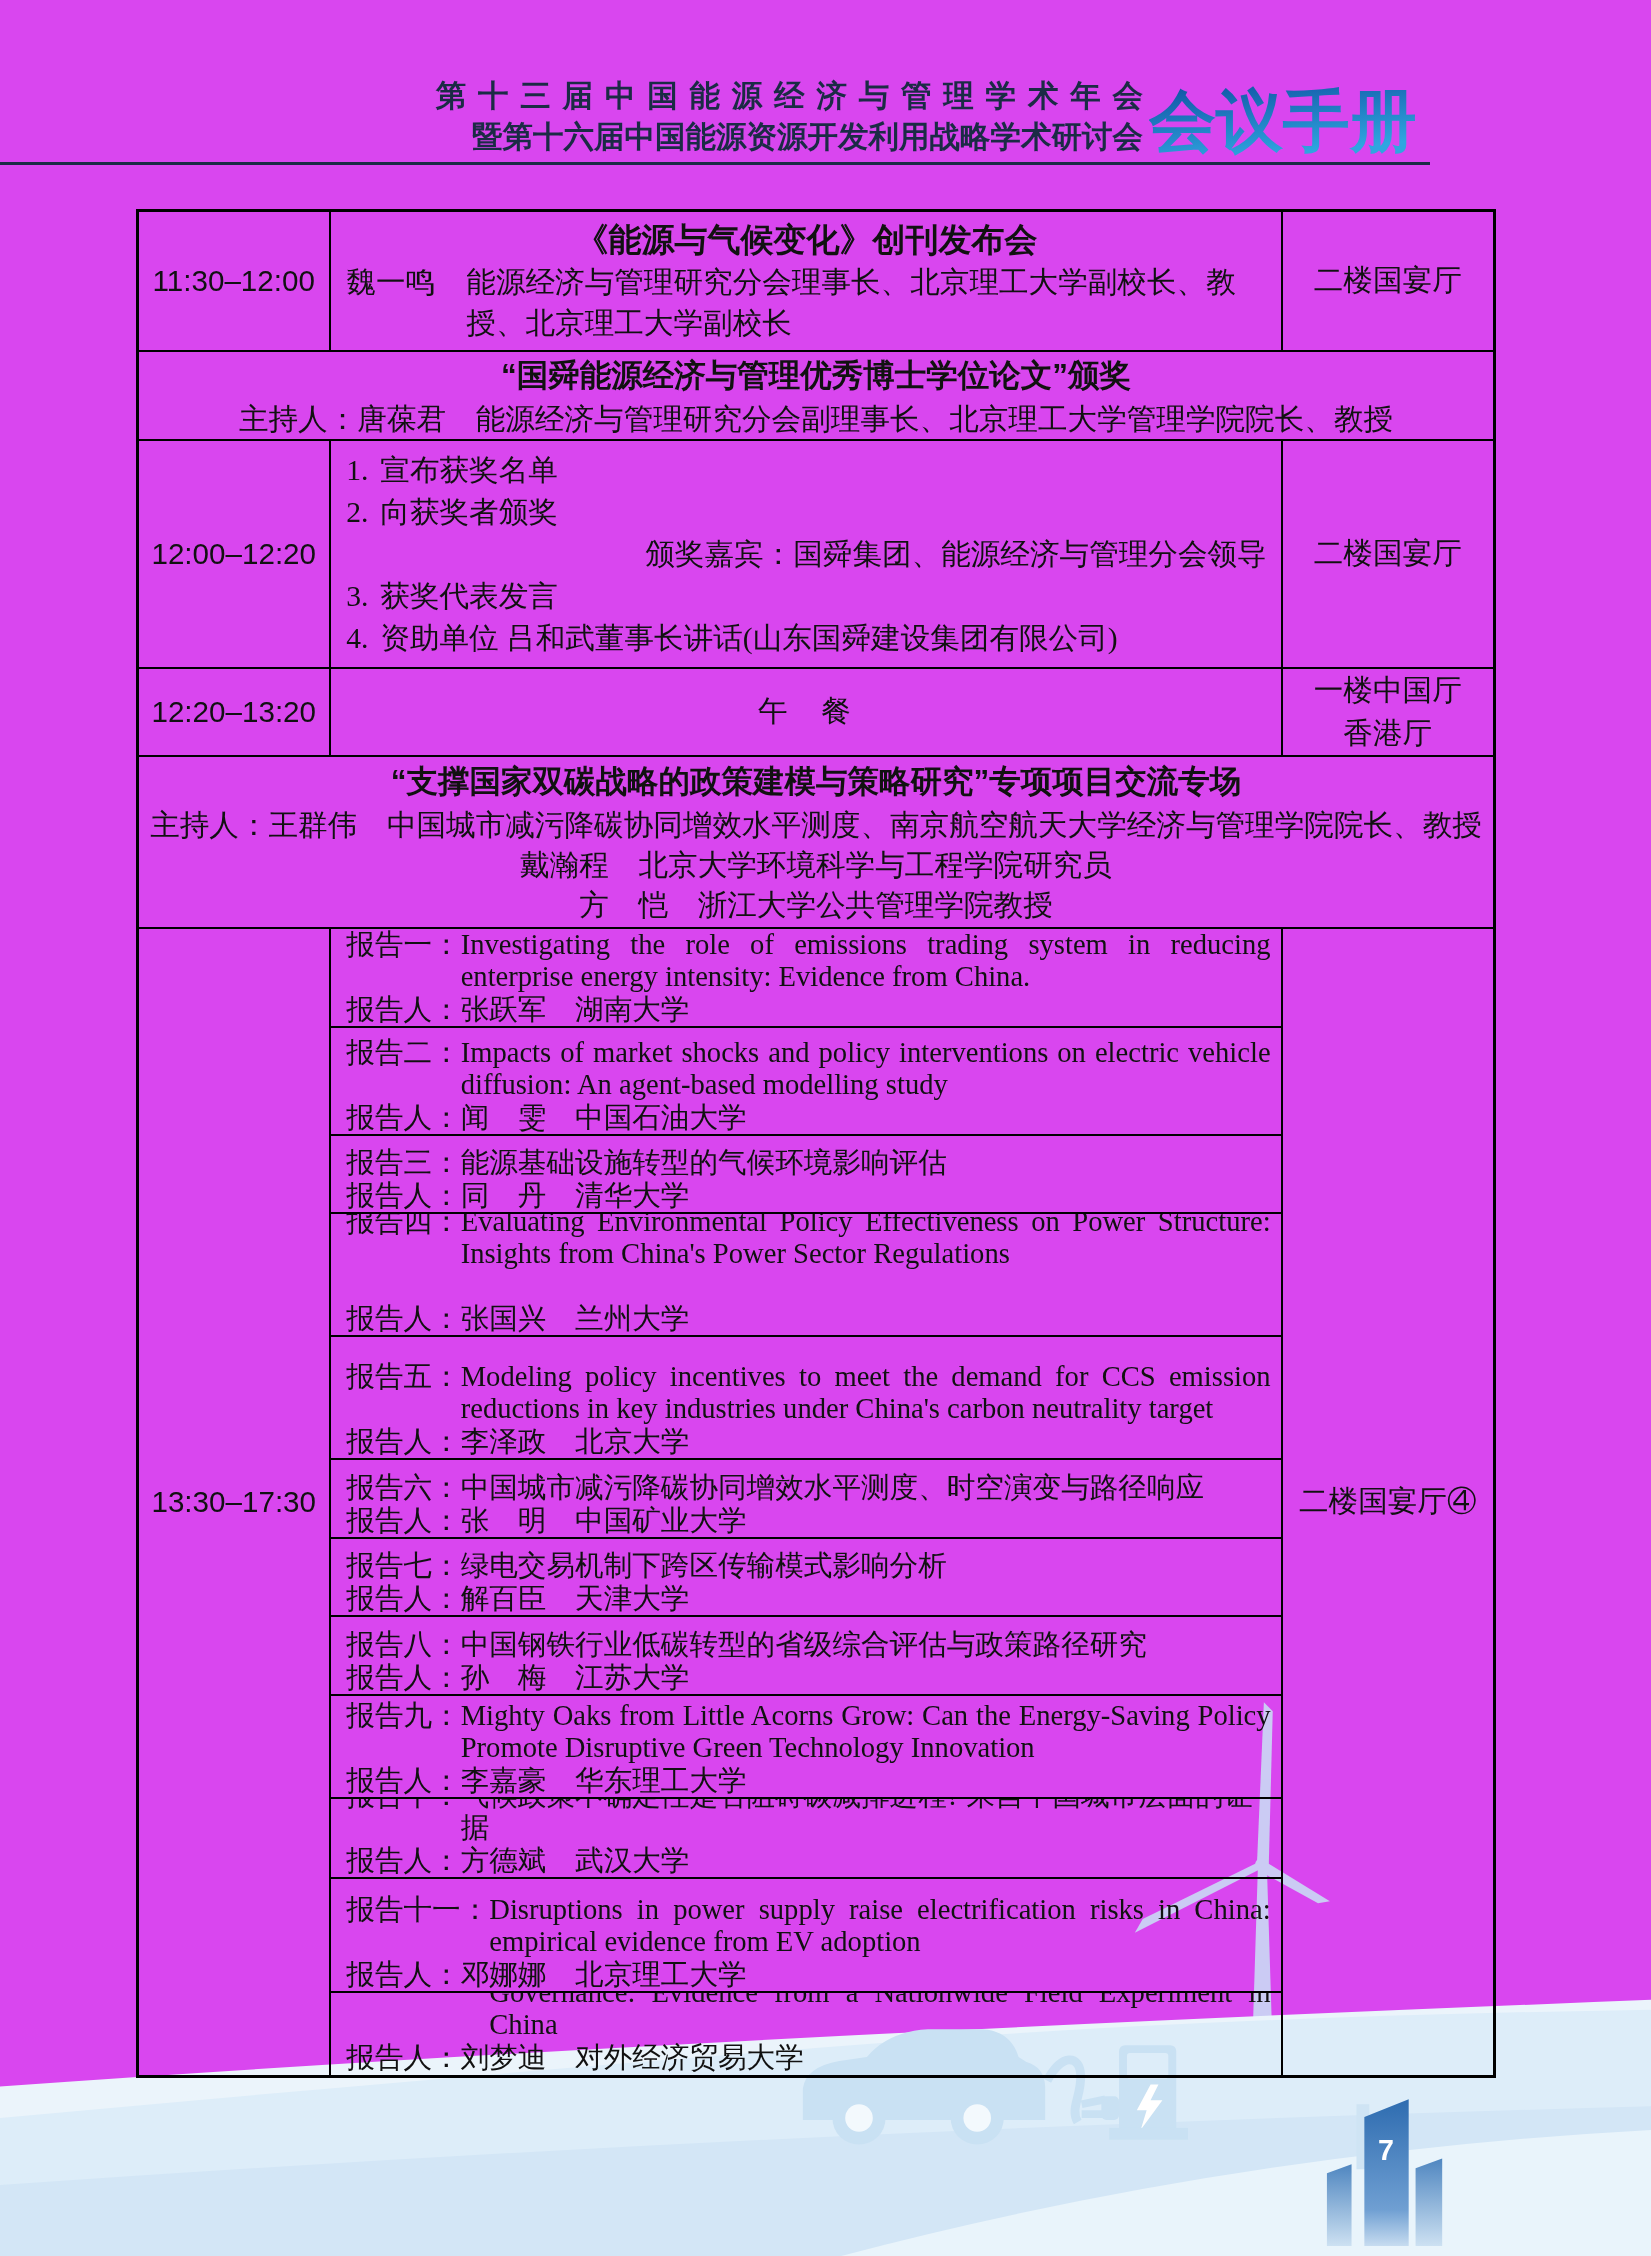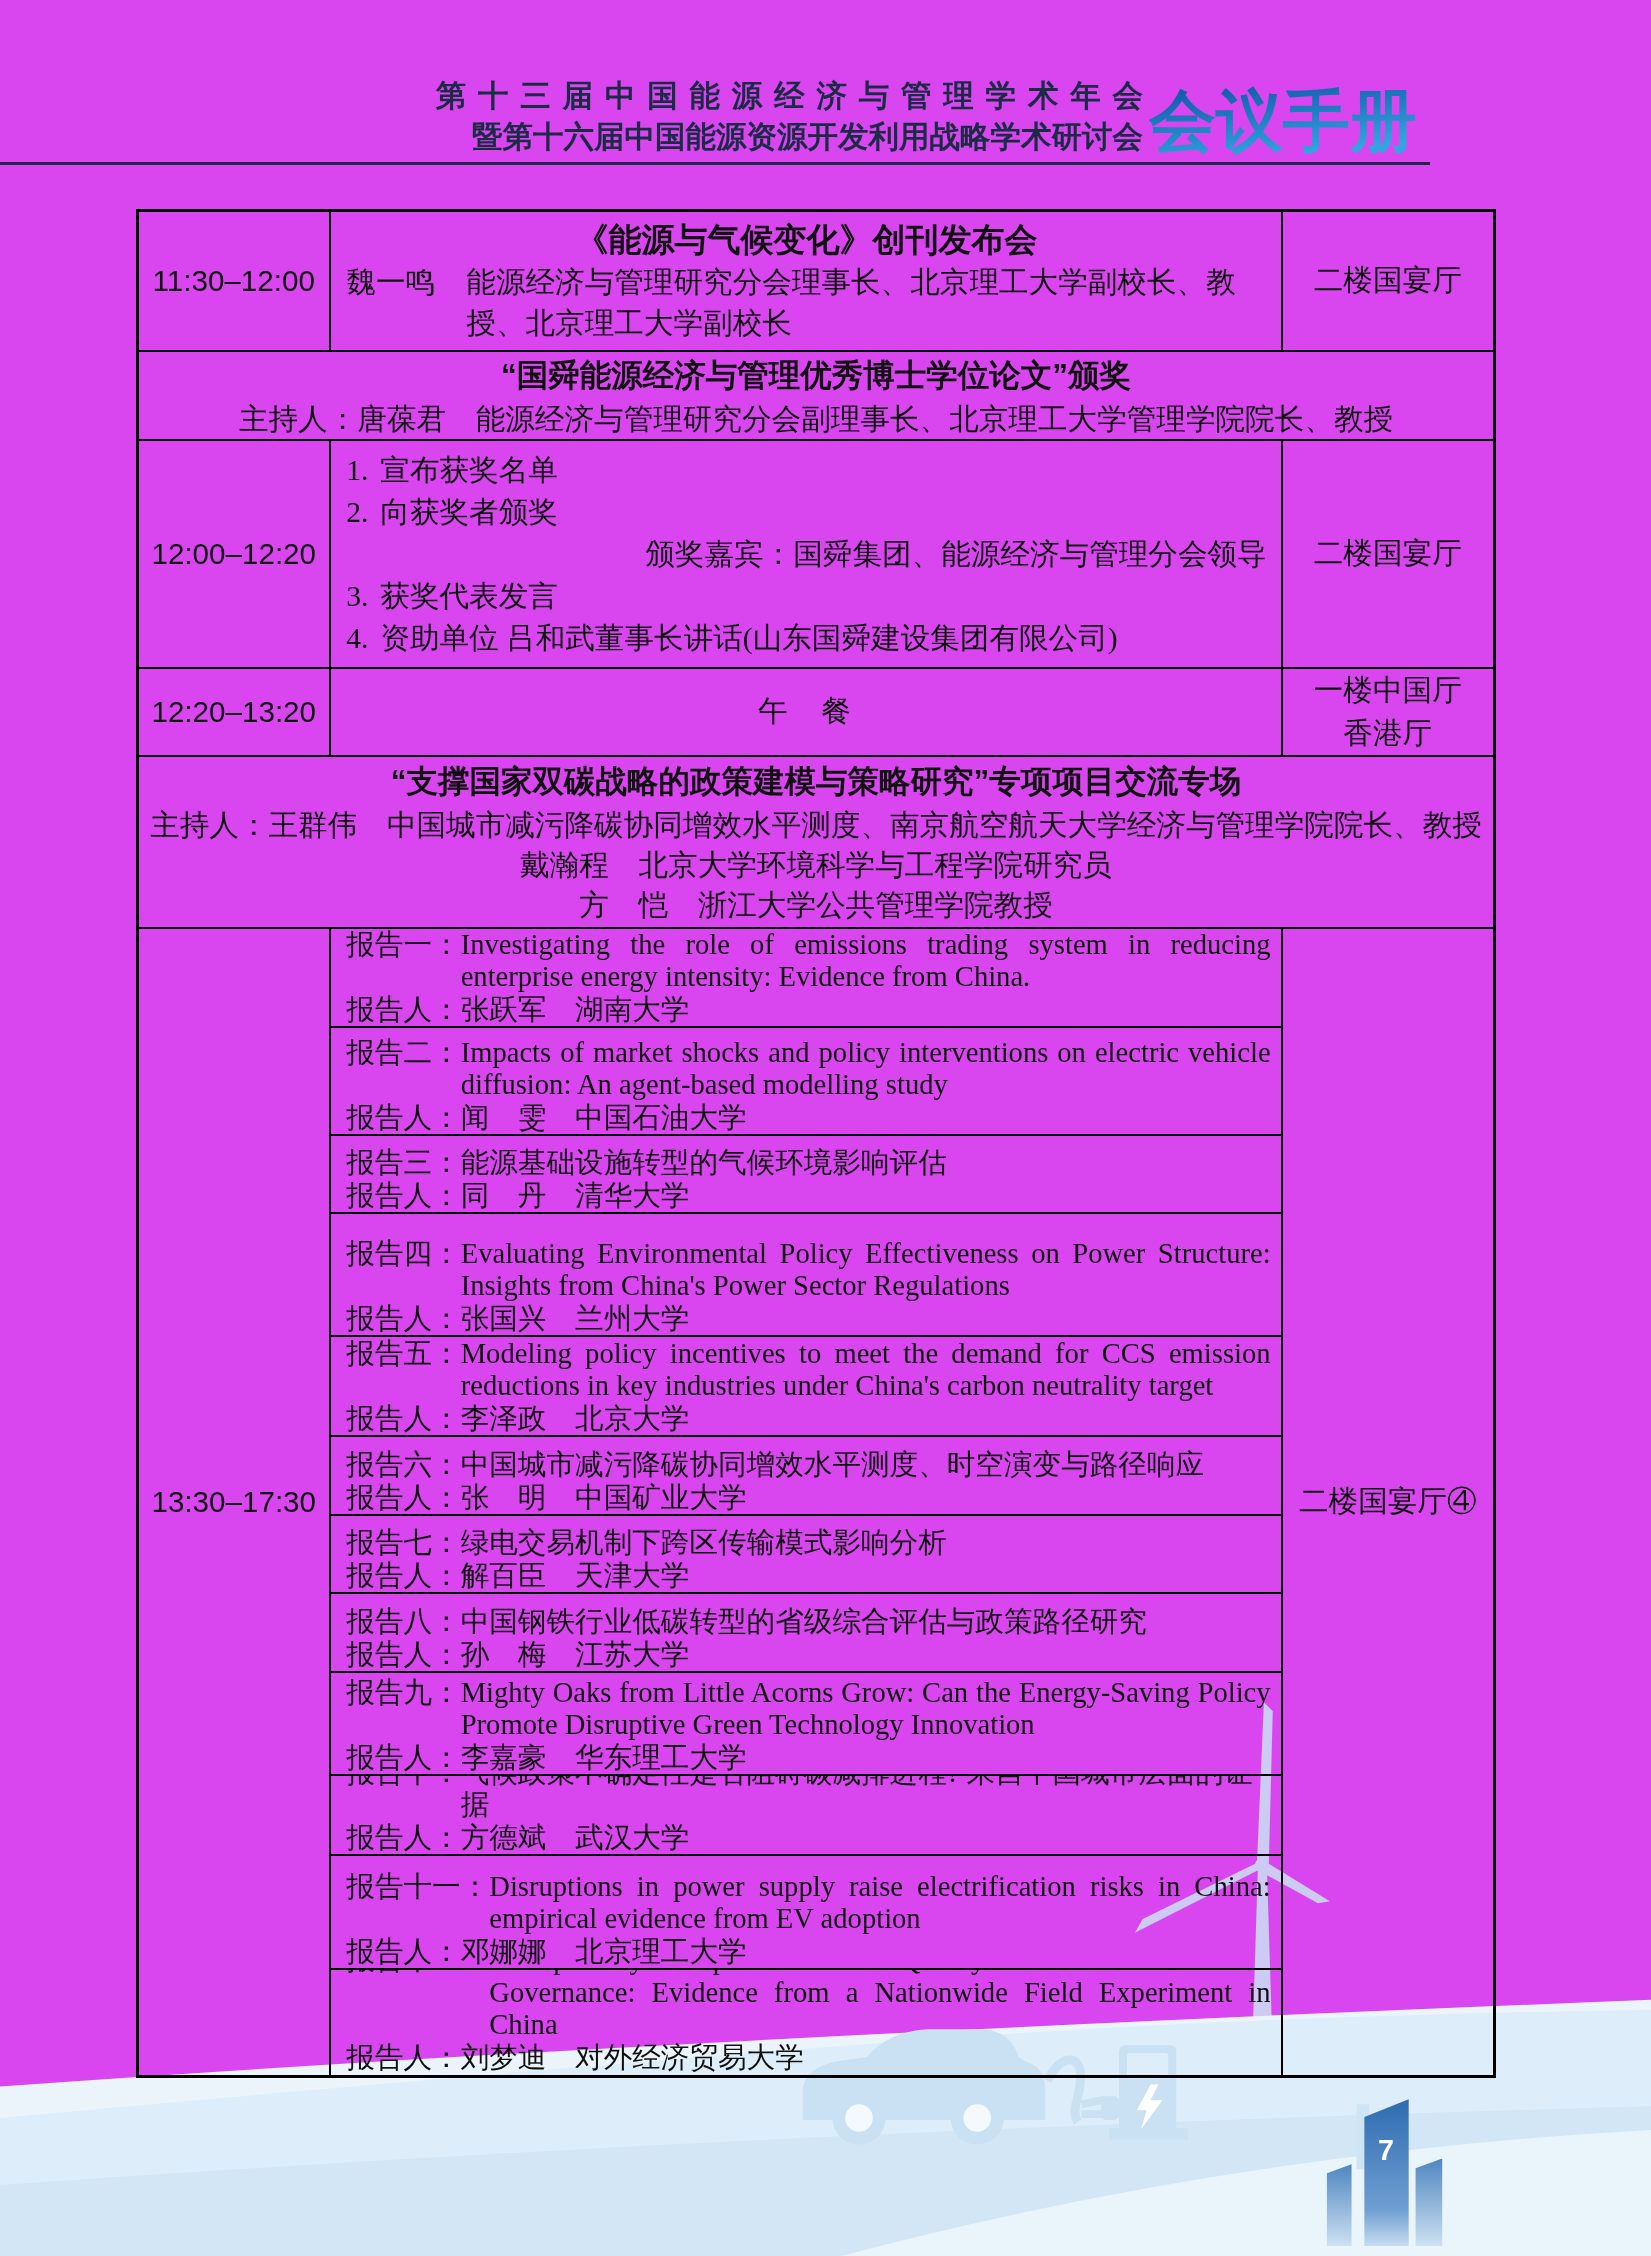--- a/index.html
+++ b/index.html
@@ -49,22 +49,22 @@
 
   .lunch-cell{text-align:center;font-size:29.6px;letter-spacing:2px;}
 
   
   .reports-cell{vertical-align:top;}
   .rpt-stack{display:flex;flex-direction:column;height:1145px;}
   .rpt{box-sizing:border-box;border-bottom:2px solid #000;padding:0 9.9px 0 15.8px;
        display:flex;flex-direction:column;justify-content:flex-end;overflow:hidden;}
   .rpt:last-child{border-bottom:none;flex:1;}
   .rpt:nth-child(1){height:99px;} .rpt:nth-child(2){height:108px;}
-  .rpt:nth-child(3){height:78px;}  .rpt:nth-child(4){height:123px;}
-  .rpt:nth-child(5){height:100px;} .rpt:nth-child(6){height:79px;}
+  .rpt:nth-child(3){height:78px;}  .rpt:nth-child(4){height:123px;gap:32px;}
+  .rpt:nth-child(5){height:123px;} .rpt:nth-child(6){height:79px;}
   .rpt:nth-child(7){height:78px;}  .rpt:nth-child(8){height:79px;}
   .rpt:nth-child(9){height:103px;} .rpt:nth-child(10){height:80px;}
   .rpt:nth-child(11){height:114px;}
   .rpt-line{display:flex;font-size:28.6px;line-height:32.5px;}
   .rpt-label{white-space:nowrap;}
   .rpt-title{flex:1;}
   .rpt-title.en{font-family:"Liberation Serif",serif;text-align:justify;}
   .rpt-person{flex:1;}
 
   

